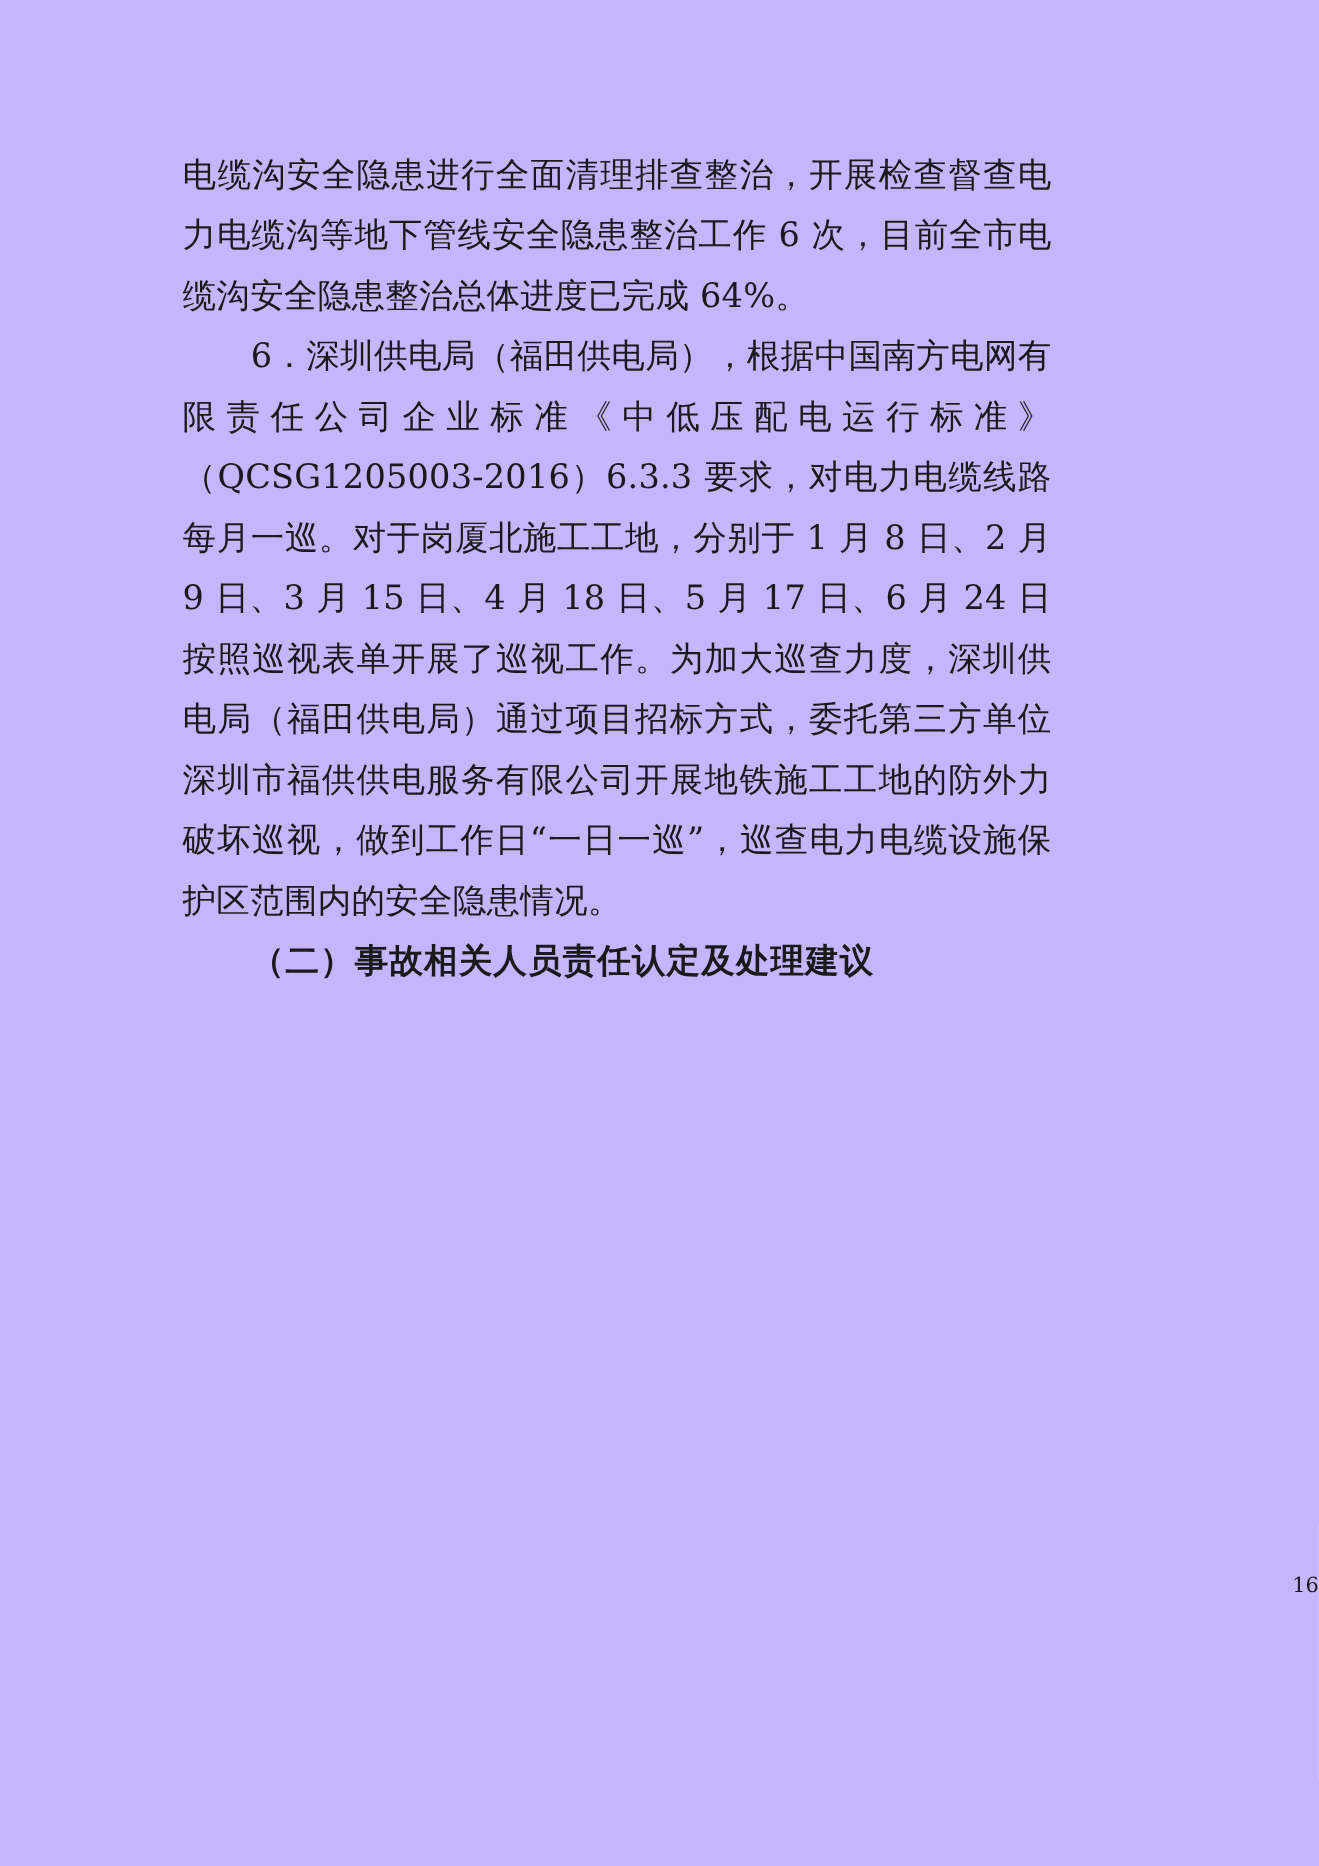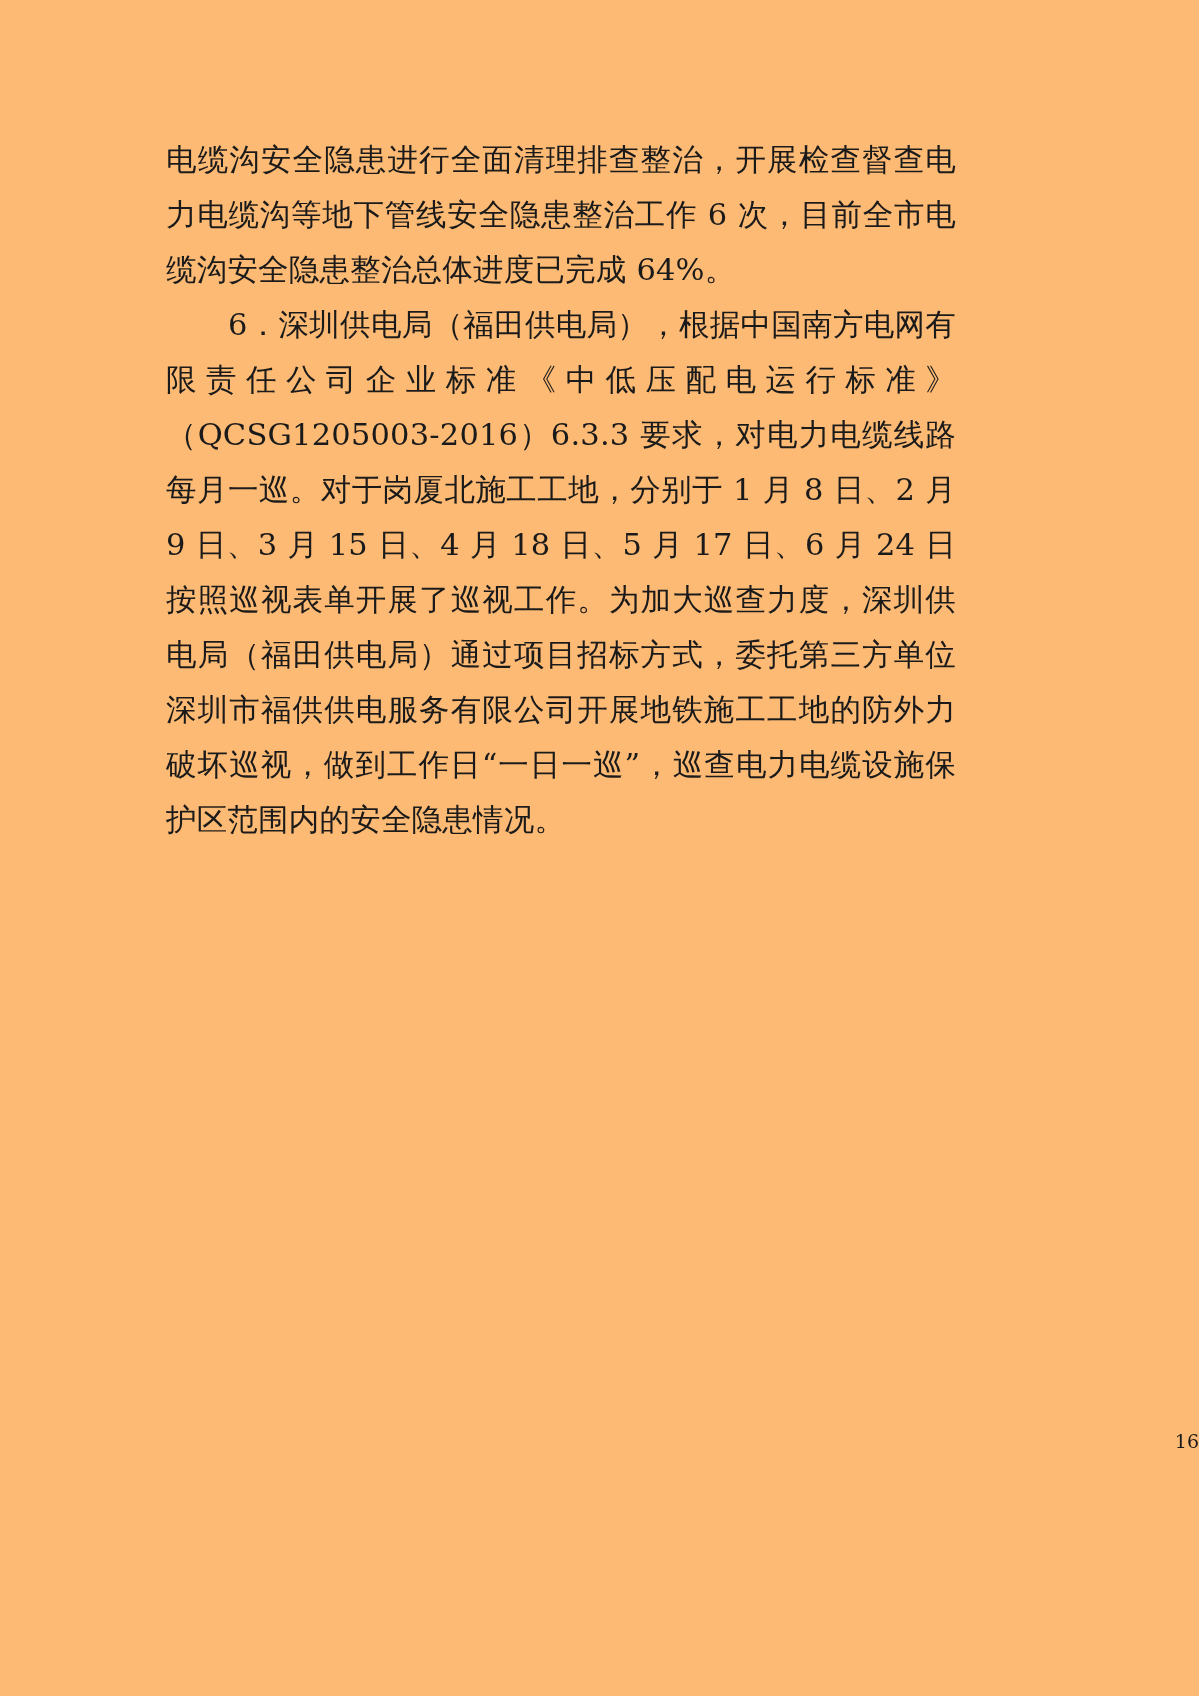--- a/index.html
+++ b/index.html
@@ -9,21 +9,21 @@
   }
   body {
     font-family: "DejaVu Serif", "Liberation Serif", serif;
     color: #1a1a1a;
   }
   .page {
     position: relative;
     width: 1199px;
     height: 1696px;
     margin: 0 auto;
-    background: #fdba74;
+    background: #c4b5fd;
     overflow: hidden;
     box-sizing: border-box;
   }
   .content {
     position: absolute;
     left: 166px;
     top: 132px;
     width: 790px;
   }
   .para {
@@ -62,17 +62,18 @@
 <div class="page">
   <div class="content">
 
     <p class="para">电缆沟安全隐患进行全面清理排查整治，开展检查督查电力电缆沟等地下管线安全隐患整治工作 6 次，目前全市电缆沟安全隐患整治总体进度已完成 64%。</p>
 
 
 
     <p class="para indent">6．深圳供电局（福田供电局），根据中国南方电网有限责任公司企业标准《中低压配电运行标准》（QCSG1205003-2016）6.3.3 要求，对电力电缆线路每月一巡。对于岗厦北施工工地，分别于 1 月 8 日、2 月 9 日、3 月 15 日、4 月 18 日、5 月 17 日、6 月 24 日按照巡视表单开展了巡视工作。为加大巡查力度，深圳供电局（福田供电局）通过项目招标方式，委托第三方单位深圳市福供供电服务有限公司开展地铁施工工地的防外力破坏巡视，做到工作日“一日一巡”，巡查电力电缆设施保护区范围内的安全隐患情况。</p>
 
 
+    <p class="heading">（二）事故相关人员责任认定及处理建议</p>
 
   </div>
 
   <div class="pagenum">16</div>
 </div>
 
 </body></html>

